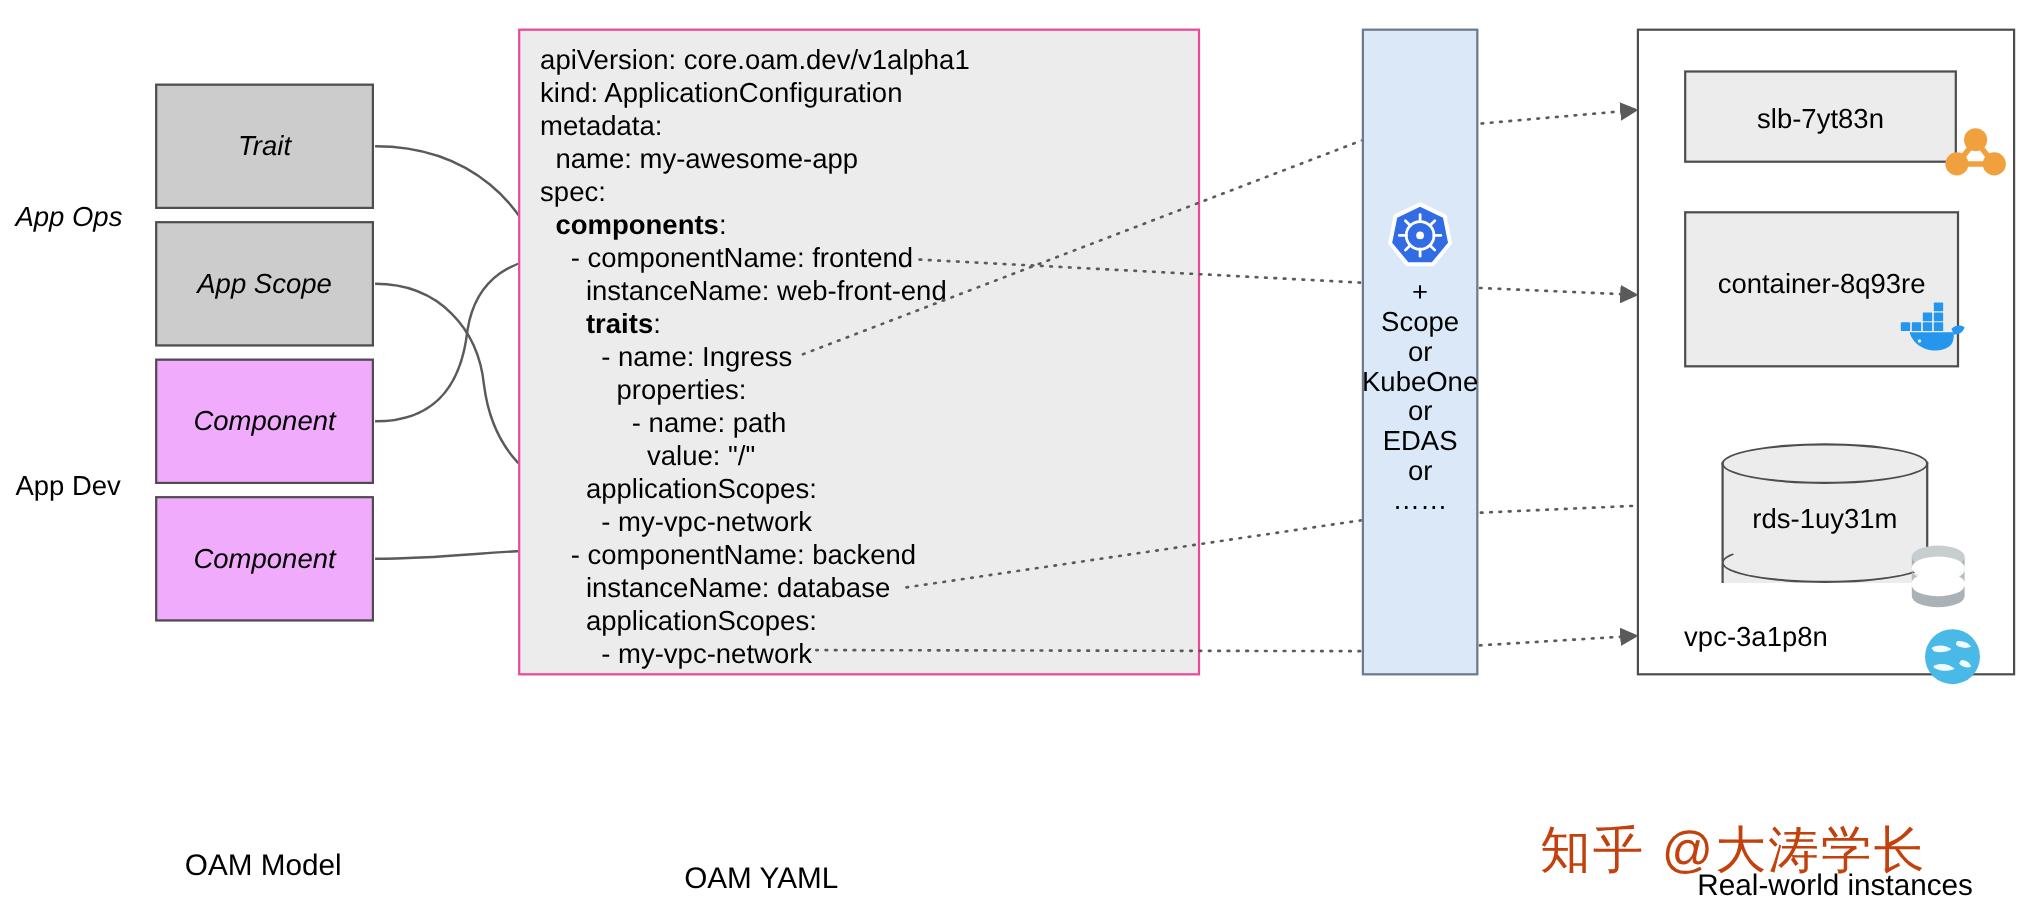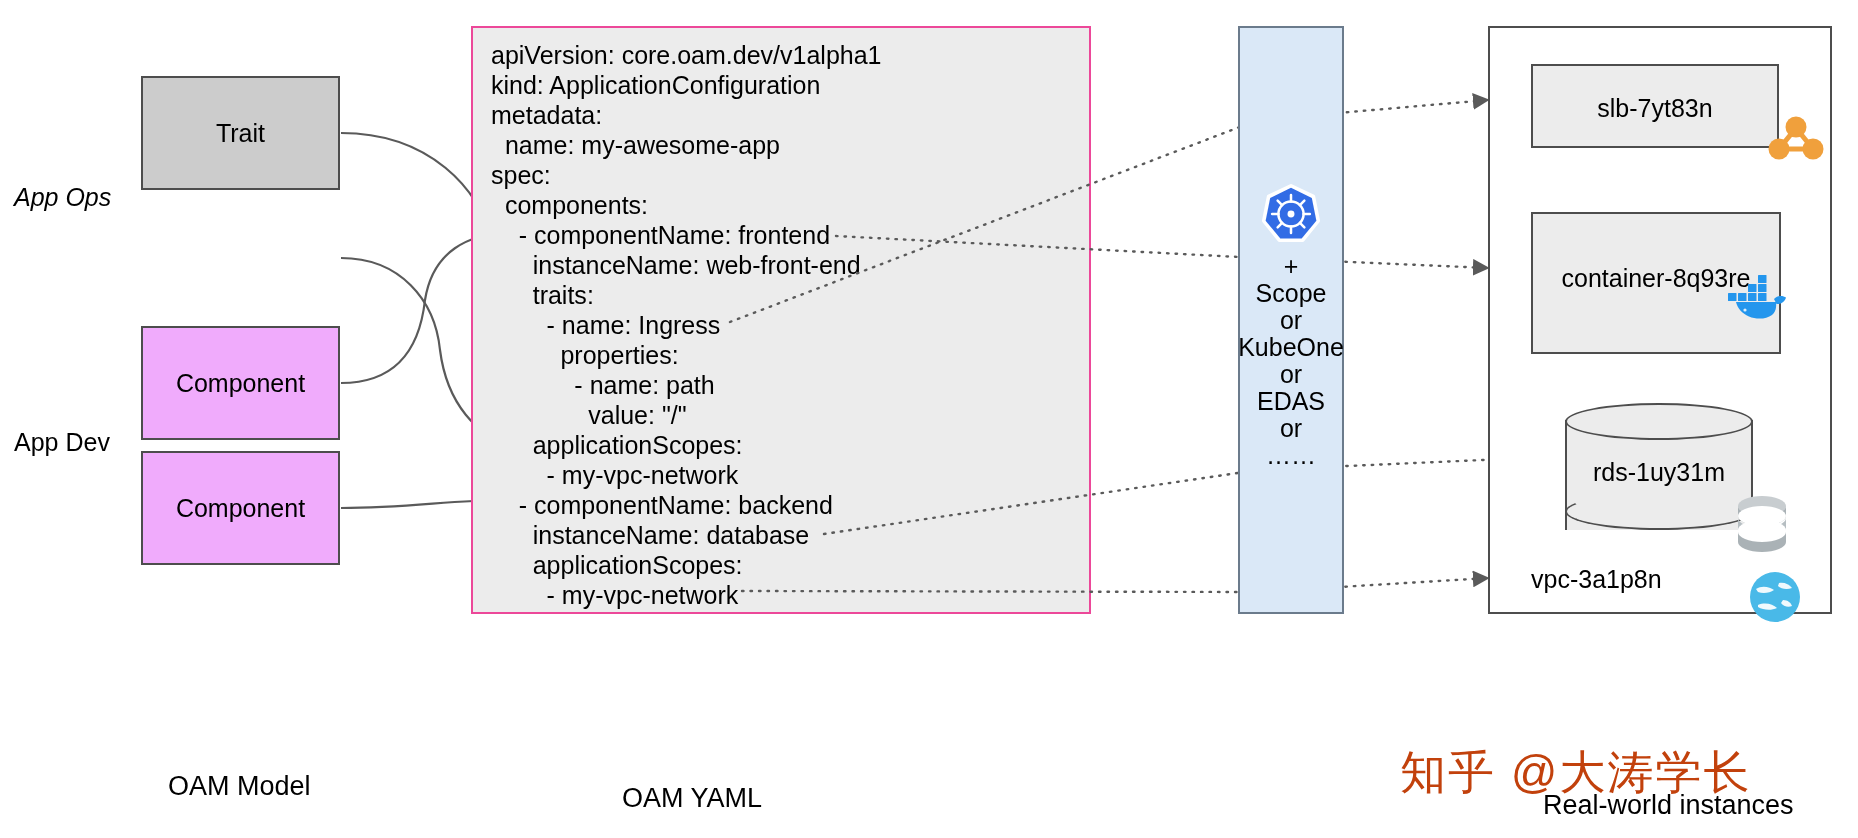--- a/index.html
+++ b/index.html
@@ -24,20 +24,21 @@
   .model-box {
     position: absolute;
     border: 2px solid #4d4d4d;
     box-sizing: border-box;
     display: flex;
     align-items: center;
     justify-content: center;
     font-size: 25px;
     color: #000;
     text-align: center;
+    font-style: italic;
   }
   .model-box.ops  { background: #cccccc; }
   .model-box.dev  { background: #f0abfc; }
 
   .role-label {
     position: absolute;
     font-size: 25px;
     color: #000;
     white-space: nowrap;
   }
@@ -56,21 +57,21 @@
   #yaml-code {
     position: absolute;
     left: 18px;
     top: 12px;
     font-family: "Liberation Sans", sans-serif;
     font-size: 25px;
     line-height: 30px;
     white-space: pre;
     color: #000;
   }
-  #yaml-code .b { font-weight: normal; }
+  #yaml-code .b { font-weight: bold; }
 
   
   #k8s-column {
     position: absolute;
     left: 1238px;
     top: 26px;
     width: 106px;
     height: 588px;
     background: #dae8f7;
     border: 2px solid #6b7b8c;
@@ -161,20 +162,23 @@
 </head>
 <body>
 
 <div id="canvas">
 
   <div class="role-label" style="left:14px; top:183px;font-style:italic;">App Ops</div>
   <div class="role-label" style="left:14px; top:428px;">App Dev</div>
 
   <div class="model-box ops" style="left:141px; top:76px; width:199px; height:114px;">
     <span>Trait</span>
+  </div>
+  <div class="model-box ops" style="left:141px; top:201px; width:199px; height:114px;">
+    <span>App Scope</span>
   </div>
   <div class="model-box dev" style="left:141px; top:326px; width:199px; height:114px;">
     <span>Component</span>
   </div>
   <div class="model-box dev" style="left:141px; top:451px; width:199px; height:114px;">
     <span>Component</span>
   </div>
 
   <svg id="connectors" width="1858" height="838">
     <defs>
@@ -250,21 +254,21 @@
       <svg width="56" height="52" viewBox="0 0 56 52">
         <line x1="28" y1="16" x2="11" y2="37" stroke="#f0a03c" stroke-width="5"></line>
         <line x1="28" y1="16" x2="45" y2="37" stroke="#f0a03c" stroke-width="5"></line>
         <line x1="11" y1="37" x2="45" y2="37" stroke="#f0a03c" stroke-width="5"></line>
         <circle cx="28" cy="15" r="10.5" fill="#f0a03c"></circle>
         <circle cx="11" cy="37" r="10.5" fill="#f0a03c"></circle>
         <circle cx="45" cy="37" r="10.5" fill="#f0a03c"></circle>
       </svg>
     </div>
 
-    <div class="instance-box" style="left:41px; top:164px; width:250px; height:142px;margin-top:20px;">
+    <div class="instance-box" style="left:41px; top:164px; width:250px; height:142px;">
       <div class="lbl" style="top:50px;">container-8q93re</div>
     </div>
     <div class="abs" style="left:234px; top:245px;">
       <svg width="66" height="52" viewBox="0 0 66 52">
         <g fill="#2496ed">
           <rect x="14" y="20" width="8.5" height="8" rx="0.6"></rect>
           <rect x="24" y="20" width="8.5" height="8" rx="0.6"></rect>
           <rect x="34" y="20" width="8.5" height="8" rx="0.6"></rect>
           <rect x="24" y="11" width="8.5" height="8" rx="0.6"></rect>
           <rect x="34" y="11" width="8.5" height="8" rx="0.6"></rect>

